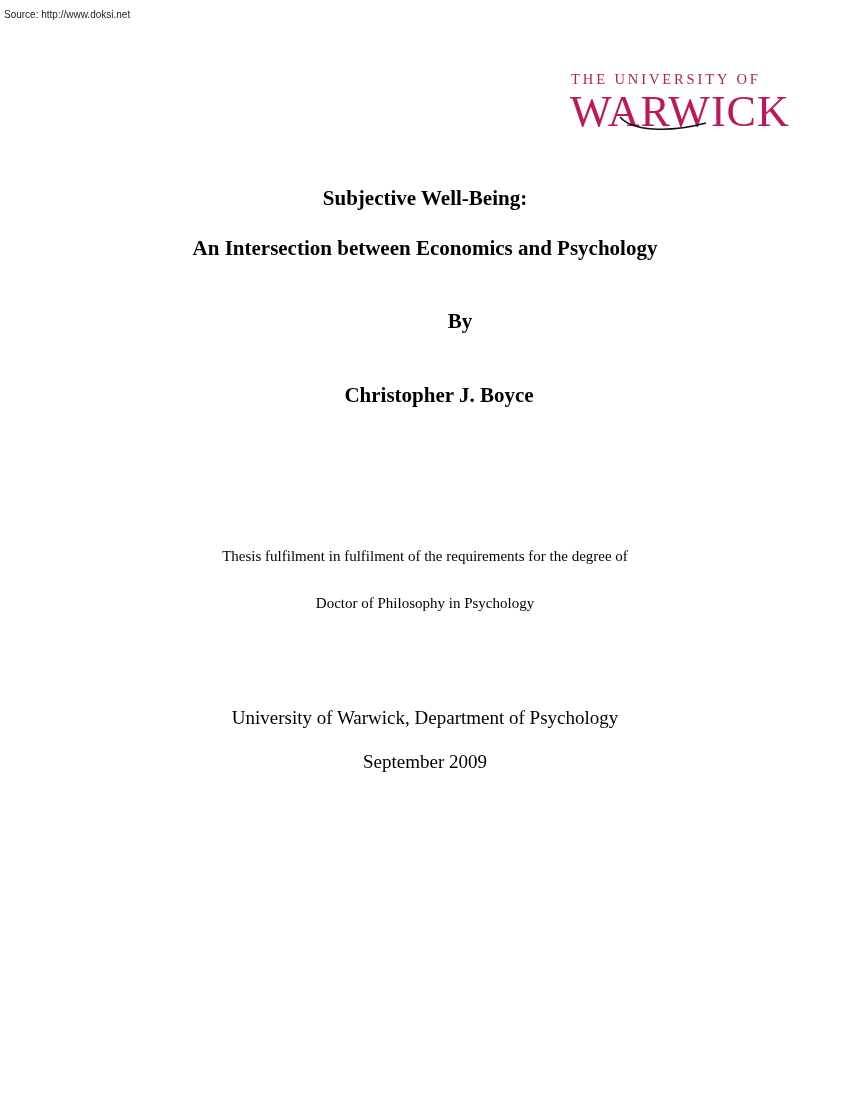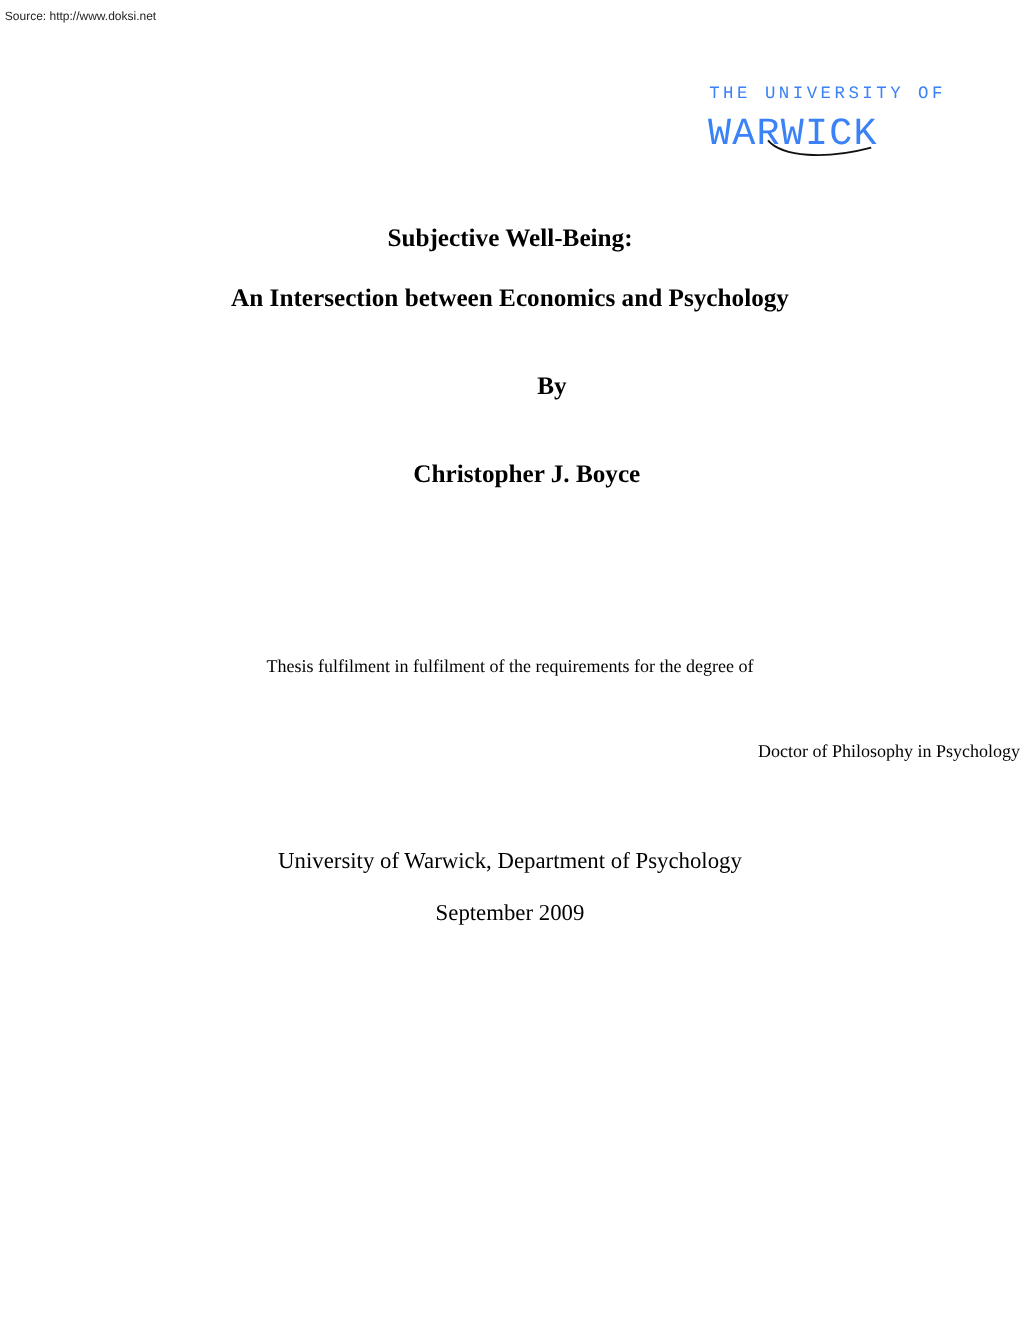--- a/index.html
+++ b/index.html
@@ -19,38 +19,38 @@
       position: absolute;
       left: 4px;
       top: 9px;
       font-family: Liberation Sans, sans-serif;
       font-size: 10px;
       color: #222222;
       line-height: 12px;
     }
     .logo {
       position: absolute;
-      left: 590px;
+      left: 570px;
       top: 71px;
       width: 192px;
       height: 62px;
-      font-family: Liberation Mono, monospace;
-      color: #3b82f6;
+      font-family: Liberation Serif, serif;
+      color: #be185d;
     }
     .logo-top {
       display: block;
       font-size: 14.5px;
       letter-spacing: 2.9px;
       line-height: 16px;
       white-space: nowrap;
       padding-left: 1px;
     }
     .logo-main {
       display: block;
-      font-size: 32px;
+      font-size: 44px;
       letter-spacing: 1px;
       line-height: 34px;
       margin-top: 8px;
       white-space: nowrap;
     }
     .logo-swoosh {
       position: absolute;
       left: 48px;
       top: 44px;
       width: 90px;
@@ -88,24 +88,23 @@
       font-weight: bold;
       line-height: 26px;
       padding-left: 14px;
     }
     .submission-1 {
       top: 547px;
       font-size: 15px;
       line-height: 18px;
     }
     .submission-2 {
-      top: 618px;
+      top: 594px;
       font-size: 15px;
       line-height: 18px;
-      text-align: right;
     }
     .department {
       top: 707px;
       font-size: 19px;
       line-height: 22px;
     }
     .date {
       top: 751px;
       font-size: 19px;
       line-height: 22px;

